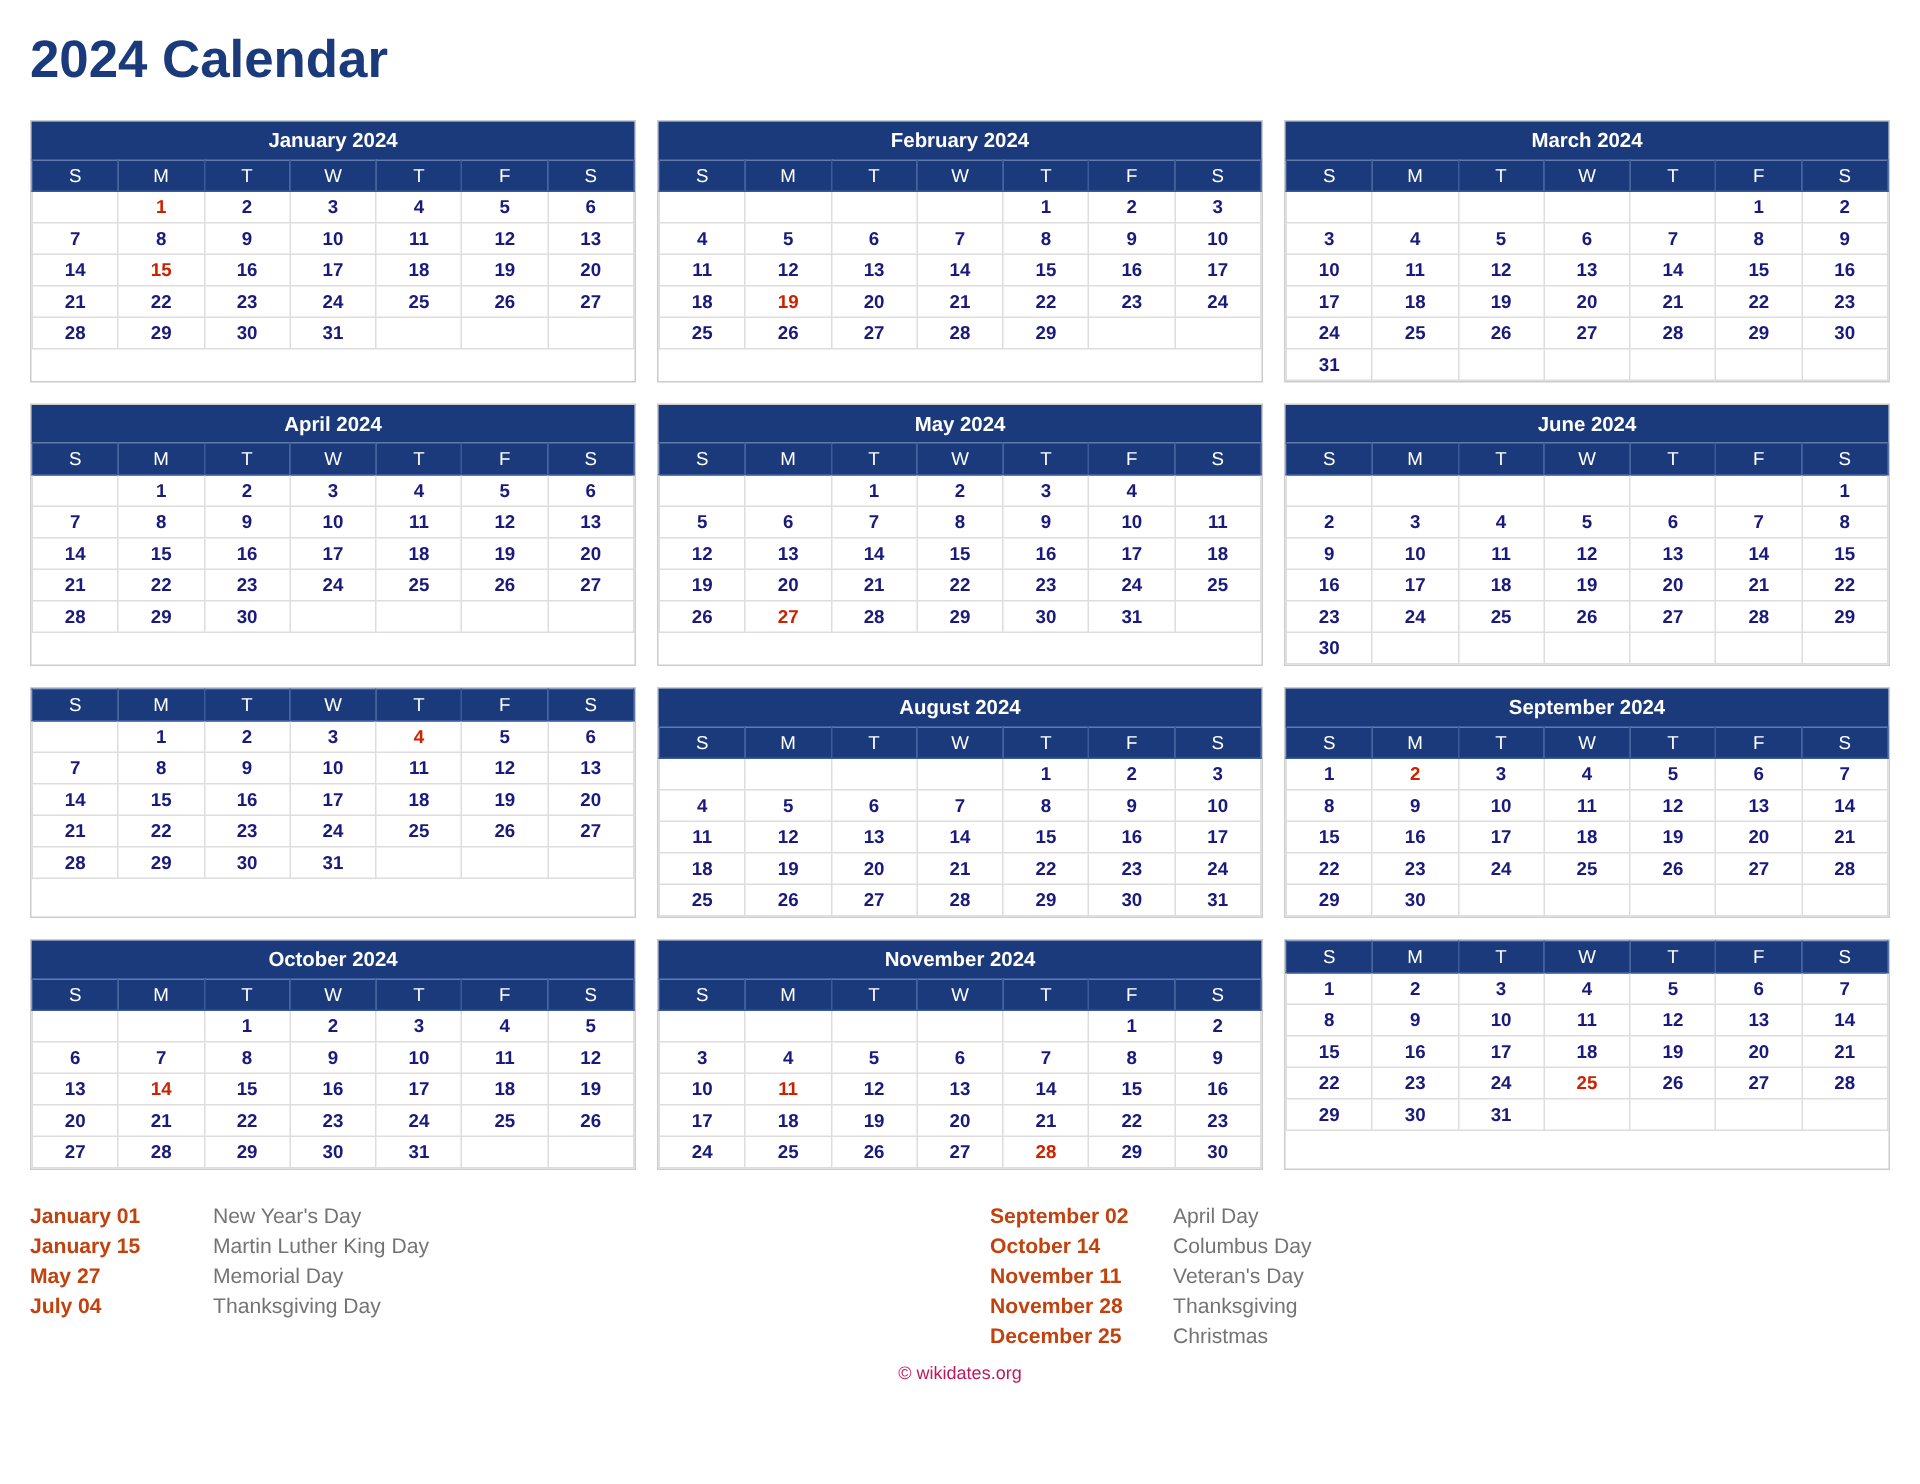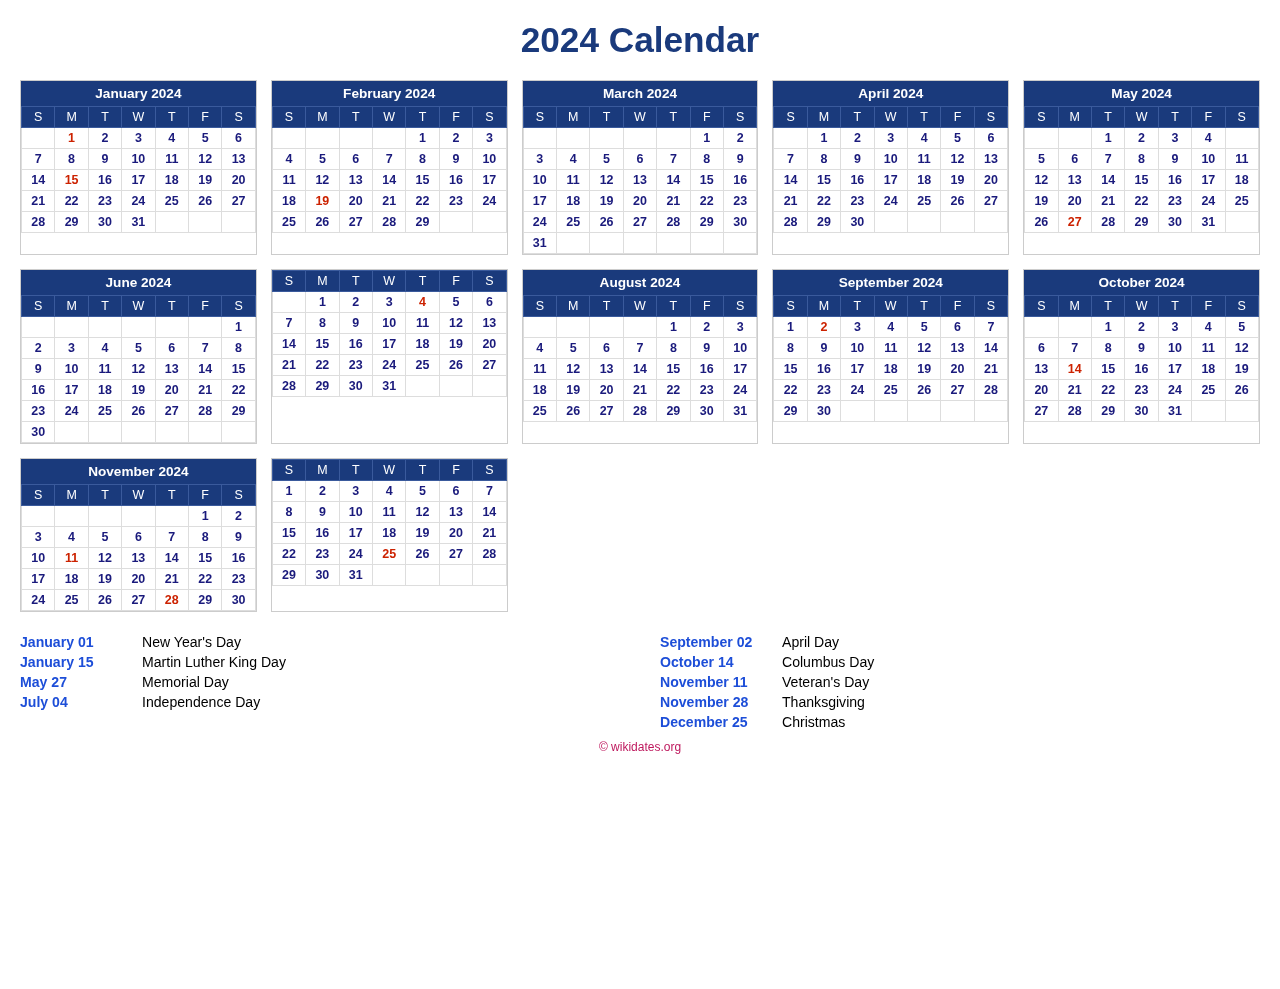--- a/index.html
+++ b/index.html
@@ -2,29 +2,29 @@
 <html><head>
   <meta charset="utf-8">
   <style>
     * { box-sizing: border-box; margin: 0; padding: 0; }
     body {
       background: #fff;
       font-family: Arial, sans-serif;
       padding: 20px;
     }
     h1 {
-      text-align: center;
+      text-align: left;
       color: #1a3a7c;
       font-size: 2.2em;
       margin-bottom: 20px;
       font-weight: bold;
     }
     .calendars-grid {
       display: grid;
-      grid-template-columns: repeat(5, 1fr);
+      grid-template-columns: repeat(3, 1fr);
       gap: 14px;
       max-width: 1240px;
       margin: 0 auto;
     }
     .month-block {
       border: 1px solid #ccc;
     }
     .month-header {
       background: #1a3a7c;
       color: #fff;
@@ -68,26 +68,26 @@
       gap: 4px 40px;
       font-size: 0.88em;
     }
     .holiday-row {
       display: flex;
       gap: 12px;
       align-items: baseline;
       padding: 2px 0;
     }
     .holiday-date {
-      color: #1d4ed8;
+      color: #c2410c;
       font-weight: bold;
       min-width: 110px;
     }
     .holiday-name {
-      color: #000000;
+      color: #737373;
     }
     .copyright {
       text-align: center;
       font-size: 0.75em;
       color: #be185d;
       margin-top: 8px;
       max-width: 1240px;
       margin-left: auto;
       margin-right: auto;
     }
@@ -881,21 +881,21 @@
       <div class="holiday-row">
         <span class="holiday-date">January 15</span>
         <span class="holiday-name">Martin Luther King Day</span>
       </div>
       <div class="holiday-row">
         <span class="holiday-date">May 27</span>
         <span class="holiday-name">Memorial Day</span>
       </div>
       <div class="holiday-row">
         <span class="holiday-date">July 04</span>
-        <span class="holiday-name">Independence Day</span>
+        <span class="holiday-name">Thanksgiving Day</span>
       </div>
     </div>
   <div>
       <div class="holiday-row">
         <span class="holiday-date">September 02</span>
         <span class="holiday-name">April Day</span>
       </div>
       <div class="holiday-row">
         <span class="holiday-date">October 14</span>
         <span class="holiday-name">Columbus Day</span>

